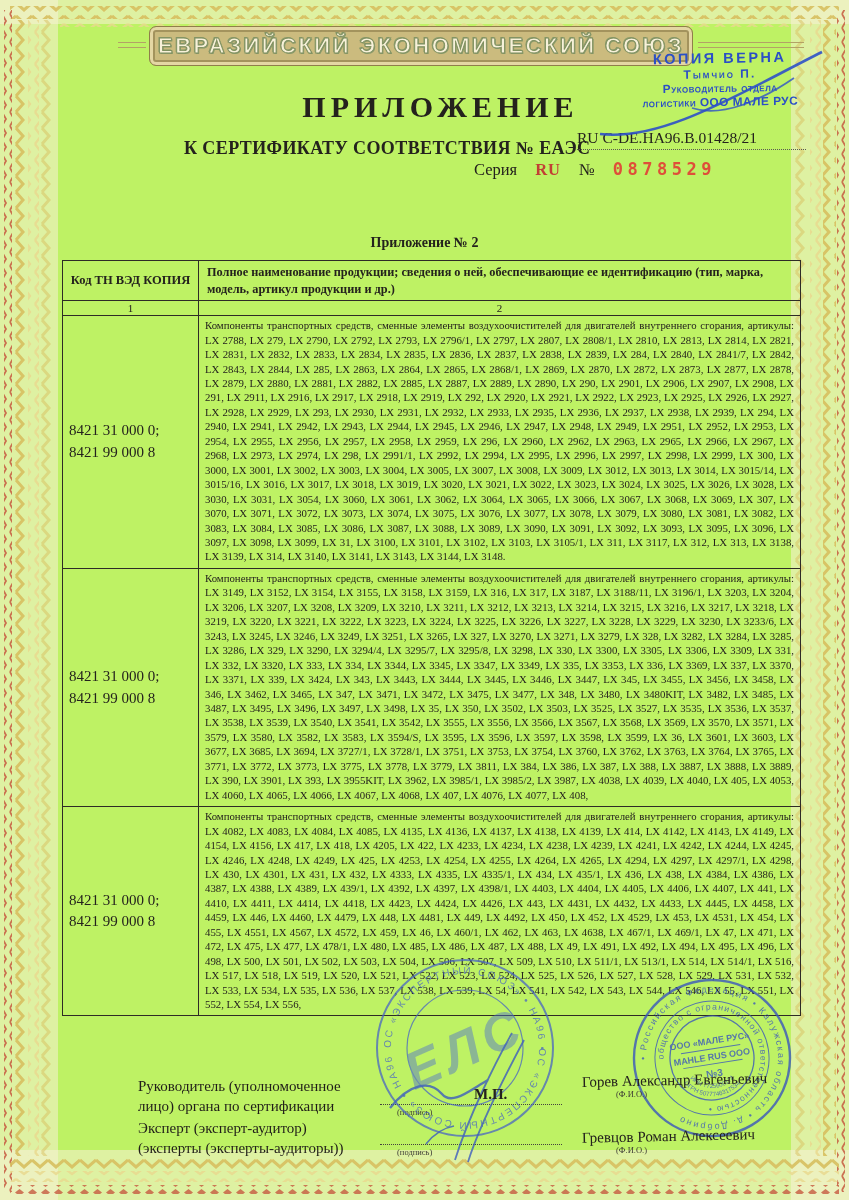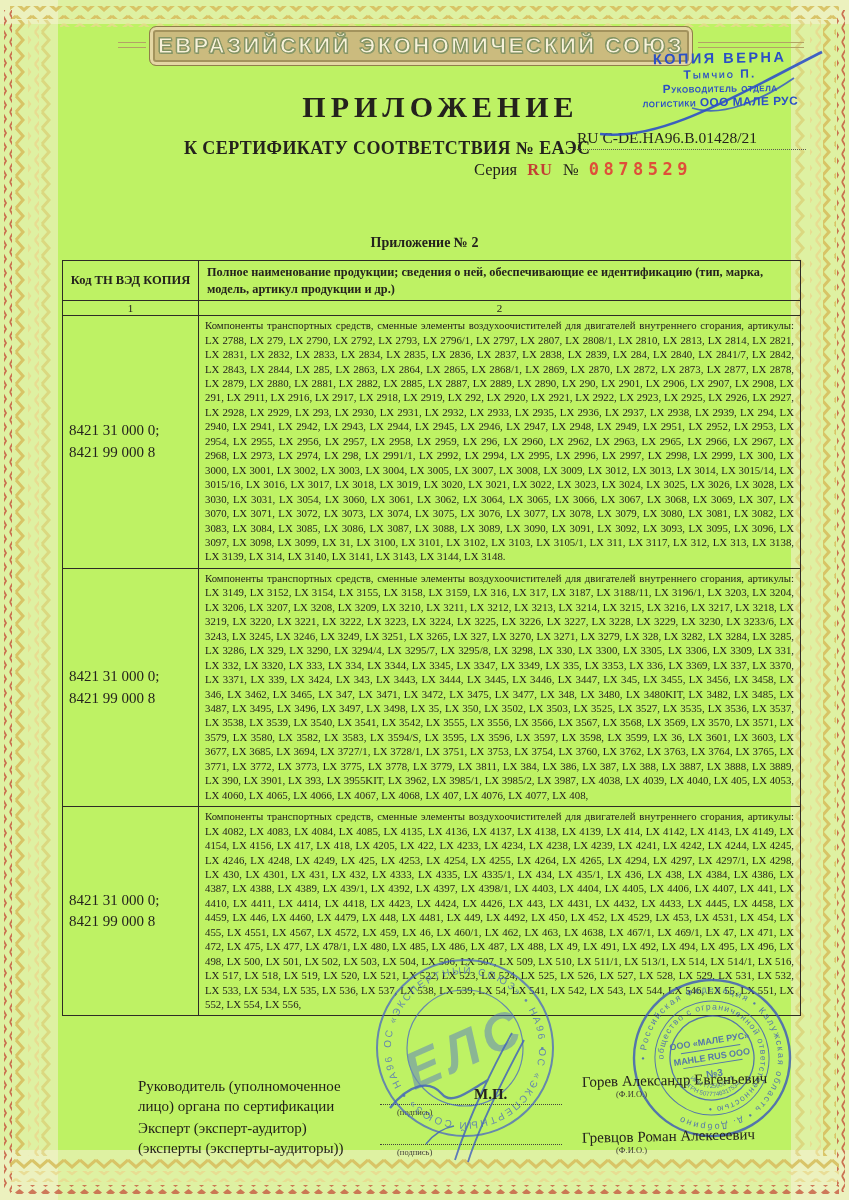--- a/index.html
+++ b/index.html
@@ -24,21 +24,21 @@
           transform:rotate(-1deg);color:#2b4fc6;font-family:"Liberation Sans",sans-serif;}
   .cs1{font-size:14.5px;font-weight:bold;letter-spacing:2.5px;}
   .cs2{font-size:12px;font-weight:bold;letter-spacing:2px;font-variant:small-caps;margin-top:1px;}
   .cs3,.cs4{font-size:11.8px;font-weight:bold;letter-spacing:.5px;font-variant:small-caps;}
   
   .doc-title{position:absolute;left:16px;top:90px;width:100%;text-align:center;z-index:2;
           font-size:30px;font-weight:bold;letter-spacing:5px;}
   .cert-subtitle{position:absolute;left:184px;top:138px;z-index:2;font-size:18px;font-weight:bold;letter-spacing:.4px;}
   .cert-num-wrap{position:absolute;left:577px;top:129px;width:229px;z-index:3;
           border-bottom:1.6px dotted #5a5a54;padding-bottom:2px;font-size:15.5px;}
-  .series{position:absolute;left:474px;top:159px;z-index:2;display:flex;align-items:baseline;gap:10px;}
+  .series{position:absolute;left:474px;top:159px;z-index:2;display:flex;align-items:baseline;gap:18px;}
   .series-label{font-size:16.5px;}
   .series-value{font-size:16.5px;font-weight:bold;color:#c23f34;letter-spacing:1px;}
   .num-sign{font-size:16.5px;}
   .blank-number{font-family:"DejaVu Sans Mono",monospace;font-size:17px;font-weight:bold;
           color:#df4f39;letter-spacing:4.5px;}
   .app-heading{position:absolute;left:0;top:195px;width:100%;text-align:center;z-index:2;
           font-size:14px;font-weight:bold;margin-top:40px;}
   .app-desc{position:absolute;left:60px;top:212px;width:729px;text-align:center;z-index:2;
           font-size:13.8px;font-weight:bold;line-height:1.32;}
   

